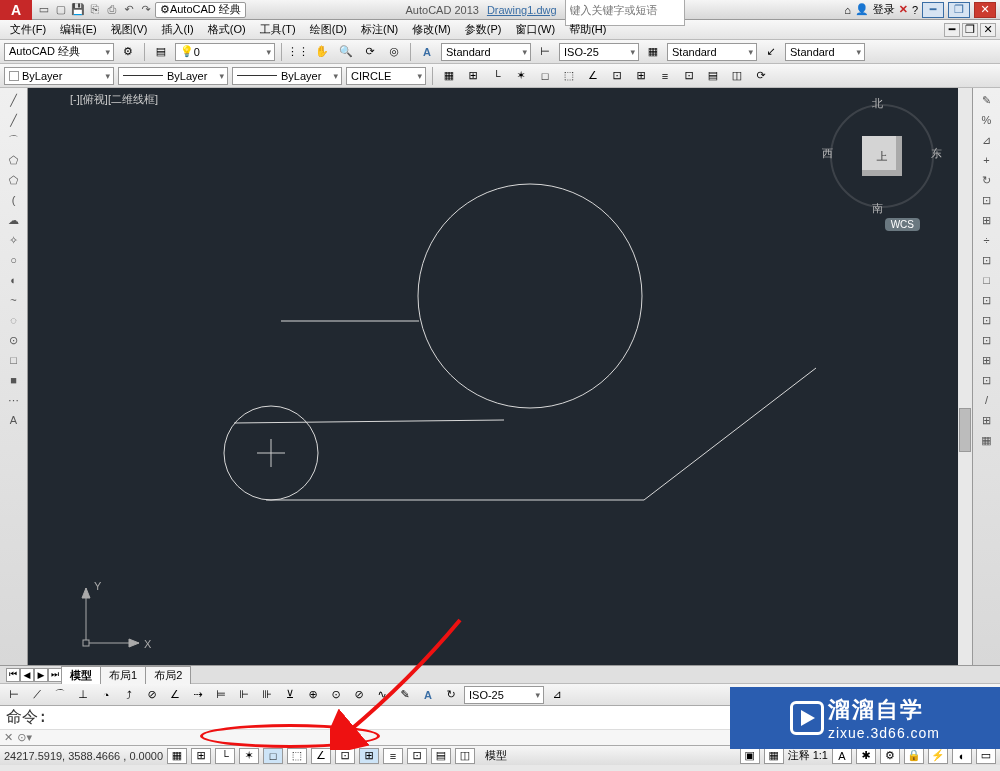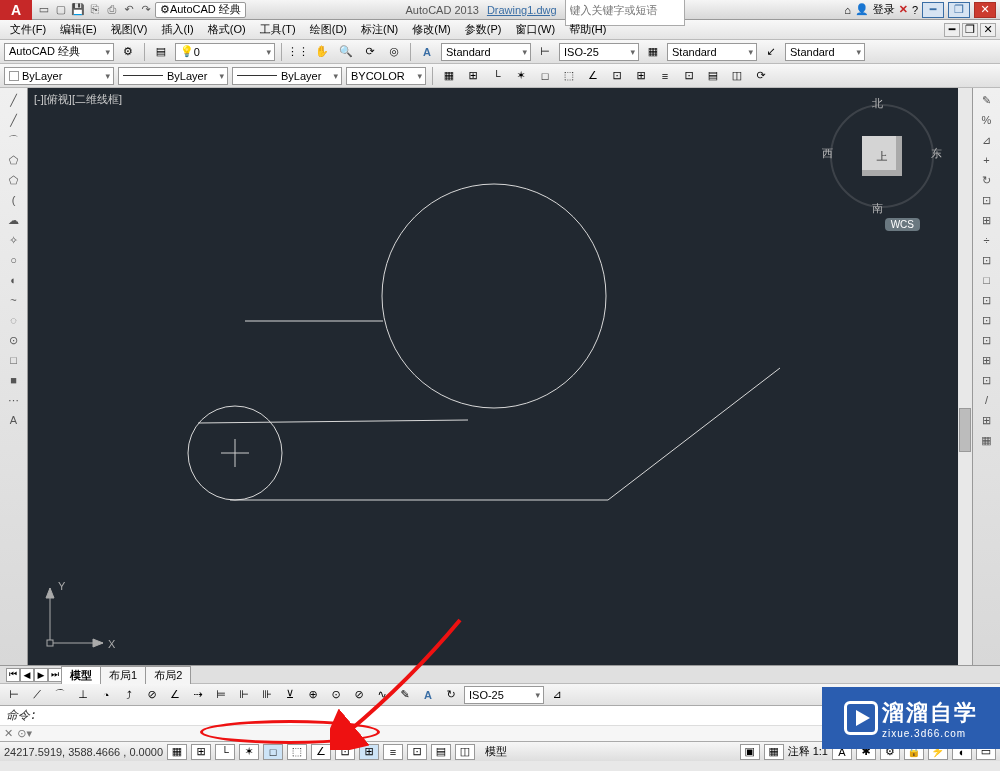--- a/index.html
+++ b/index.html
@@ -32,21 +32,21 @@
 .tb-btn { width:20px; height:20px; border:1px solid transparent; background:transparent; cursor:pointer; display:flex;align-items:center;justify-content:center;}
 .tb-sep { width:1px; height:18px; background:#aaa; margin:0 2px;}
 
 
 .workspace { position:relative; height: 577px; background:#212830; display:flex;}
 .left-tool { width:28px; background:linear-gradient(#f0f0f0,#d8d8d8); border-right:1px solid #999; display:flex; flex-direction:column; padding:2px 0;}
 .left-tool .lb{ width:22px; height:18px; margin:1px auto; border:1px solid transparent; display:flex;align-items:center;justify-content:center;cursor:pointer; color:#555;}
 .right-tool { width:28px; background:linear-gradient(#f0f0f0,#d8d8d8); border-left:1px solid #999; display:flex; flex-direction:column; padding:2px 0;}
 .right-tool .rb{ width:22px; height:18px; margin:1px auto; border:1px solid transparent; display:flex;align-items:center;justify-content:center;cursor:pointer; color:#555;}
 
-.canvas-wrap { flex:1; position:relative; background:#212830; }
+.canvas-wrap { flex:1; position:relative; background:#212830;margin-left:36px; }
 .canvas-wrap svg { position:absolute; inset:0; }
 .vp-label { position:absolute; top:4px; left:6px; color:#ccc; font-size:11px;}
 .viewcube { position:absolute; top:8px; right:30px; width:120px; height:120px; color:#bbb;}
 .viewcube .ring { position:absolute; inset:8px; border:2px solid rgba(187,187,187,.18); border-radius:50%;}
 .viewcube .cube { position:absolute; top:40px; left:40px; width:40px; height:40px; background:#d4d4d4; color:#333; display:flex;align-items:center;justify-content:center; box-shadow: inset -6px -6px 0 #aaa; cursor:pointer;}
 .viewcube .n{position:absolute; top:0; left:50px; }
 .viewcube .s{position:absolute; bottom:0; left:50px;}
 .viewcube .w{position:absolute; top:50px; left:0;}
 .viewcube .e{position:absolute; top:50px; right:0;}
 .wcs-badge{ position:absolute; top:130px; right:52px; background:#6a7880; color:#fff; padding:1px 6px; border-radius:4px; font-size:10px;}
@@ -58,39 +58,39 @@
 .tabs-row { height:18px; background:#e0e0e0; border-top:1px solid #999; display:flex; align-items:center; padding-left:6px; gap:0;}
 .tabs-row .navbtn{ width:14px; height:14px; border:1px solid #999; background:#fff; display:flex;align-items:center;justify-content:center; font-size:9px; cursor:pointer;}
 .tabs-row .tab{ padding:1px 8px; border:1px solid #999; border-bottom:none; background:#f5f5f5; cursor:pointer; margin-left:-1px;}
 .tabs-row .tab.active{ background:#fff; font-weight:bold;}
 
 
 .lower-tb { height:22px; background:linear-gradient(#f6f6f6,#e2e2e2); border-top:1px solid #bbb; display:flex;align-items:center;padding:0 4px;gap:3px;}
 
 
 .cmd-area { background:#fff; border-top:1px solid #aaa;}
-.cmd-line { padding:1px 6px; font-family: SimSun, monospace; font-size:12px; color:#333; white-space:pre;font-style:italic;}
+.cmd-line { padding:1px 6px; font-family: SimSun, monospace; font-size:16px; color:#333; white-space:pre;}
 .cmd-input-row { display:flex; align-items:center; border-top:1px solid #ddd; background:#f6f6f6; padding:1px 4px;}
 .cmd-input-row .prompt-full{ font-family: SimSun, monospace; font-size:12px; color:#333; position:relative;}
 .blue-link{ color:#2a5db0;}
 .red-ellipse{ position:absolute; border:3px solid #e11; border-radius:50%; pointer-events:none;}
 
 
 .status-bar { height:20px; background:linear-gradient(#f6f6f6,#dedede); border-top:1px solid #aaa; display:flex;align-items:center; padding:0 4px; gap:4px;}
 .status-bar .coords{ color:#333; }
 .status-bar .sbtn{ width:20px; height:16px; border:1px solid #999; background:#fff; cursor:pointer; display:flex;align-items:center;justify-content:center;}
 .status-bar .spacer{ flex:1;}
 
 
-.watermark{ position:absolute; right:0; bottom:22px; width:178px; height:62px; background:#2a5db0; display:flex; align-items:center; justify-content:center; gap:4px;}
+.watermark{ position:absolute; right:0; bottom:22px; width:270px; height:62px; background:#2a5db0; display:flex; align-items:center; justify-content:center; gap:4px;}
 .watermark .play{ width:34px; height:34px; border:3px solid #fff; border-radius:6px; display:flex;align-items:center;justify-content:center;}
 .watermark .play::after{content:""; border-left:14px solid #fff; border-top:8px solid transparent; border-bottom:8px solid transparent; margin-left:3px;}
 .watermark .txt{ color:#fff; display:flex; flex-direction:column;}
 .watermark .big{ font-size:22px; font-weight:bold; letter-spacing:2px;}
-.watermark .sm{ font-size:10px; letter-spacing:1px;}
+.watermark .sm{ font-size:14px; letter-spacing:1px;}
 
 
 .arrow-svg{ position:absolute; pointer-events:none;}
 </style>
 </head>
 <body>
 
 <div class="title-bar">
   <div class="logo">A</div>
   <div class="qat">
@@ -186,21 +186,21 @@
   </div>
   <div class="tb-combo" style="min-width:110px">
     <span style="border-top:1px solid #333;width:40px;display:inline-block;margin-right:4px;"></span>
     <span>ByLayer</span>
   </div>
   <div class="tb-combo" style="min-width:110px">
     <span style="border-top:1px solid #333;width:40px;display:inline-block;margin-right:4px;"></span>
     <span>ByLayer</span>
   </div>
   <div class="tb-combo" style="min-width:80px">
-      <span>BYCOLOR</span>
+      <span>CIRCLE</span>
     </div>
   <div class="tb-sep"></div>
   <button class="tb-btn">▦</button>
   <button class="tb-btn">⊞</button>
   <button class="tb-btn">└</button>
   <button class="tb-btn">✶</button>
   <button class="tb-btn">□</button>
   <button class="tb-btn">⬚</button>
   <button class="tb-btn">∠</button>
   <button class="tb-btn">⊡</button>

